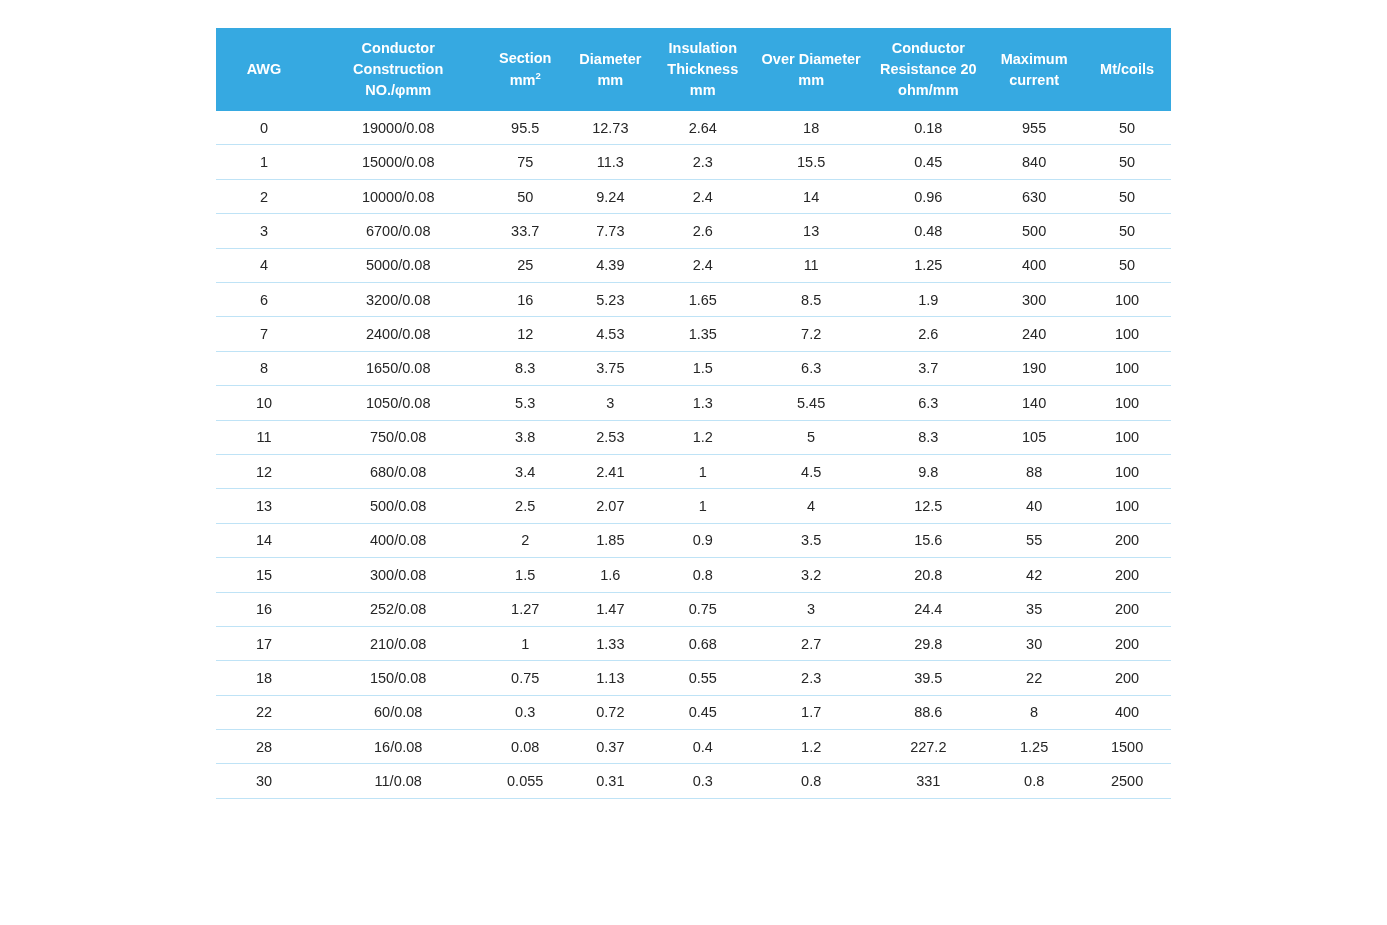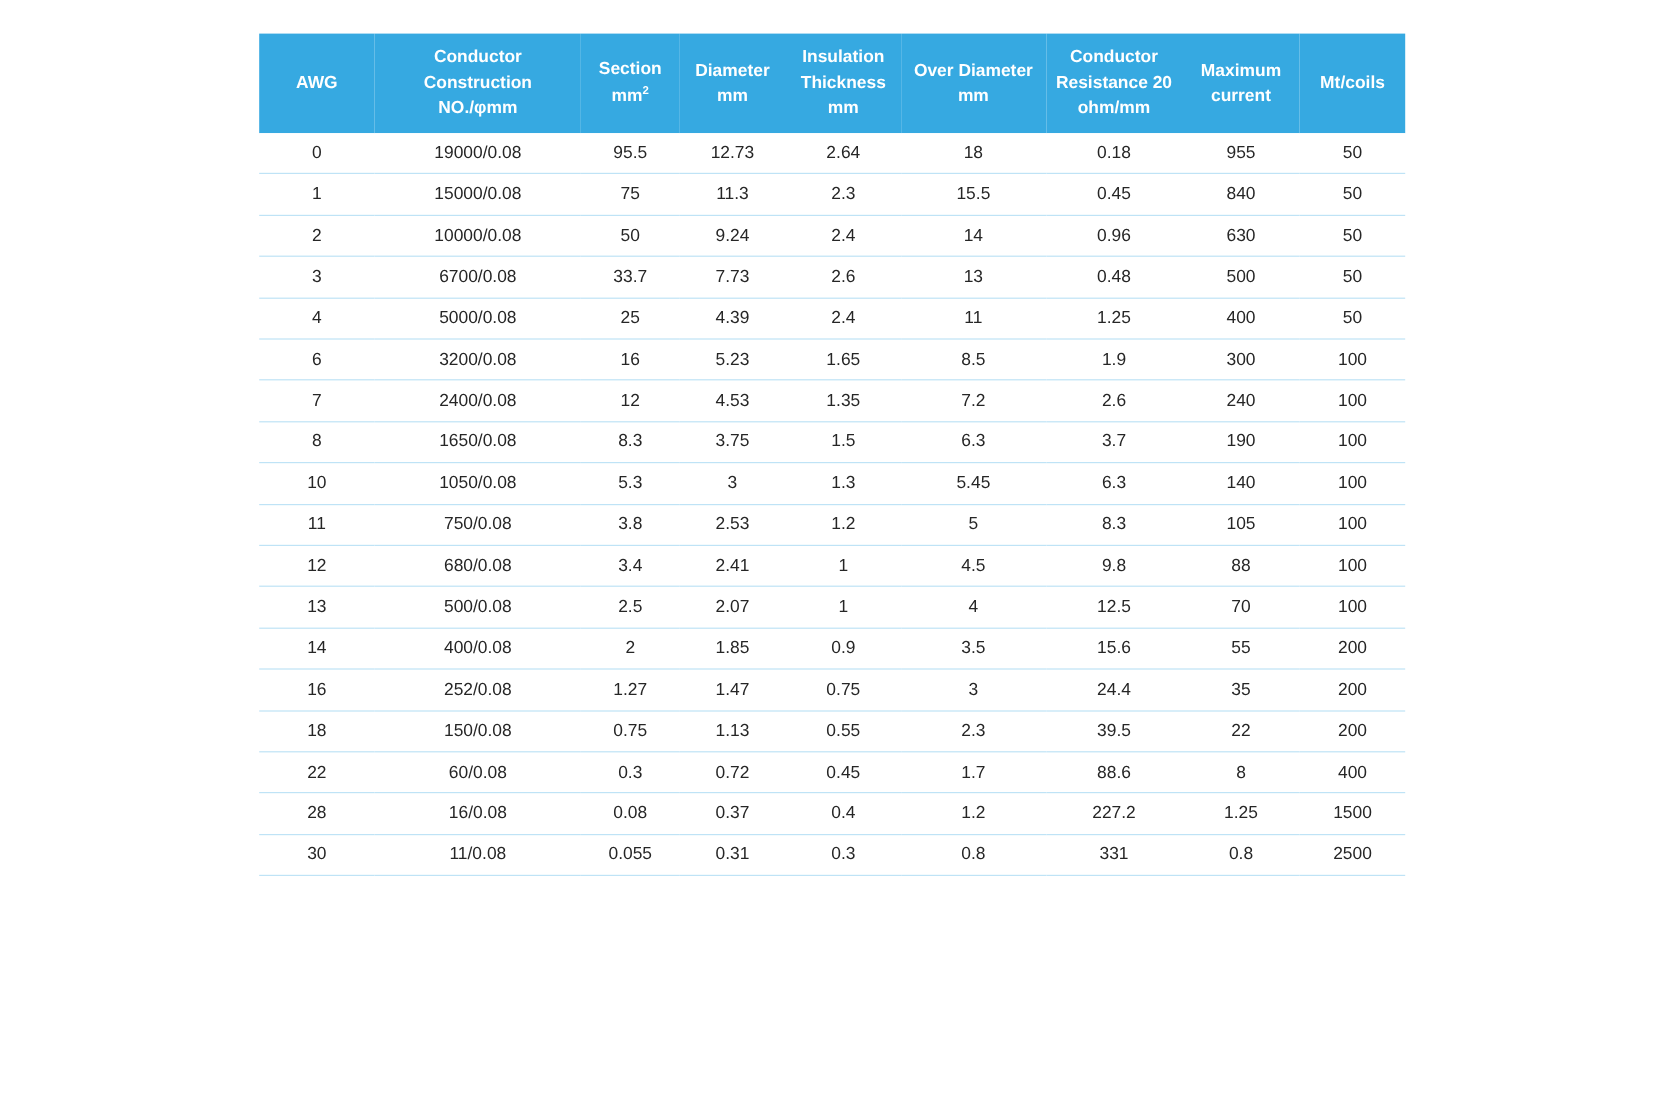--- a/index.html
+++ b/index.html
@@ -247,43 +247,65 @@
             <td>100</td>
           </tr>
           <tr>
             <td>13</td>
             <td>500/0.08</td>
             <td>2.5</td>
             <td>2.07</td>
             <td>1</td>
             <td>4</td>
             <td>12.5</td>
-            <td>70</td>
+            <td>40</td>
             <td>100</td>
           </tr>
           <tr>
             <td>14</td>
             <td>400/0.08</td>
             <td>2</td>
             <td>1.85</td>
             <td>0.9</td>
             <td>3.5</td>
             <td>15.6</td>
             <td>55</td>
             <td>200</td>
           </tr>
           <tr>
+            <td>15</td>
+            <td>300/0.08</td>
+            <td>1.5</td>
+            <td>1.6</td>
+            <td>0.8</td>
+            <td>3.2</td>
+            <td>20.8</td>
+            <td>42</td>
+            <td>200</td>
+          </tr>
+          <tr>
             <td>16</td>
             <td>252/0.08</td>
             <td>1.27</td>
             <td>1.47</td>
             <td>0.75</td>
             <td>3</td>
             <td>24.4</td>
             <td>35</td>
+            <td>200</td>
+          </tr>
+          <tr>
+            <td>17</td>
+            <td>210/0.08</td>
+            <td>1</td>
+            <td>1.33</td>
+            <td>0.68</td>
+            <td>2.7</td>
+            <td>29.8</td>
+            <td>30</td>
             <td>200</td>
           </tr>
           <tr>
             <td>18</td>
             <td>150/0.08</td>
             <td>0.75</td>
             <td>1.13</td>
             <td>0.55</td>
             <td>2.3</td>
             <td>39.5</td>

